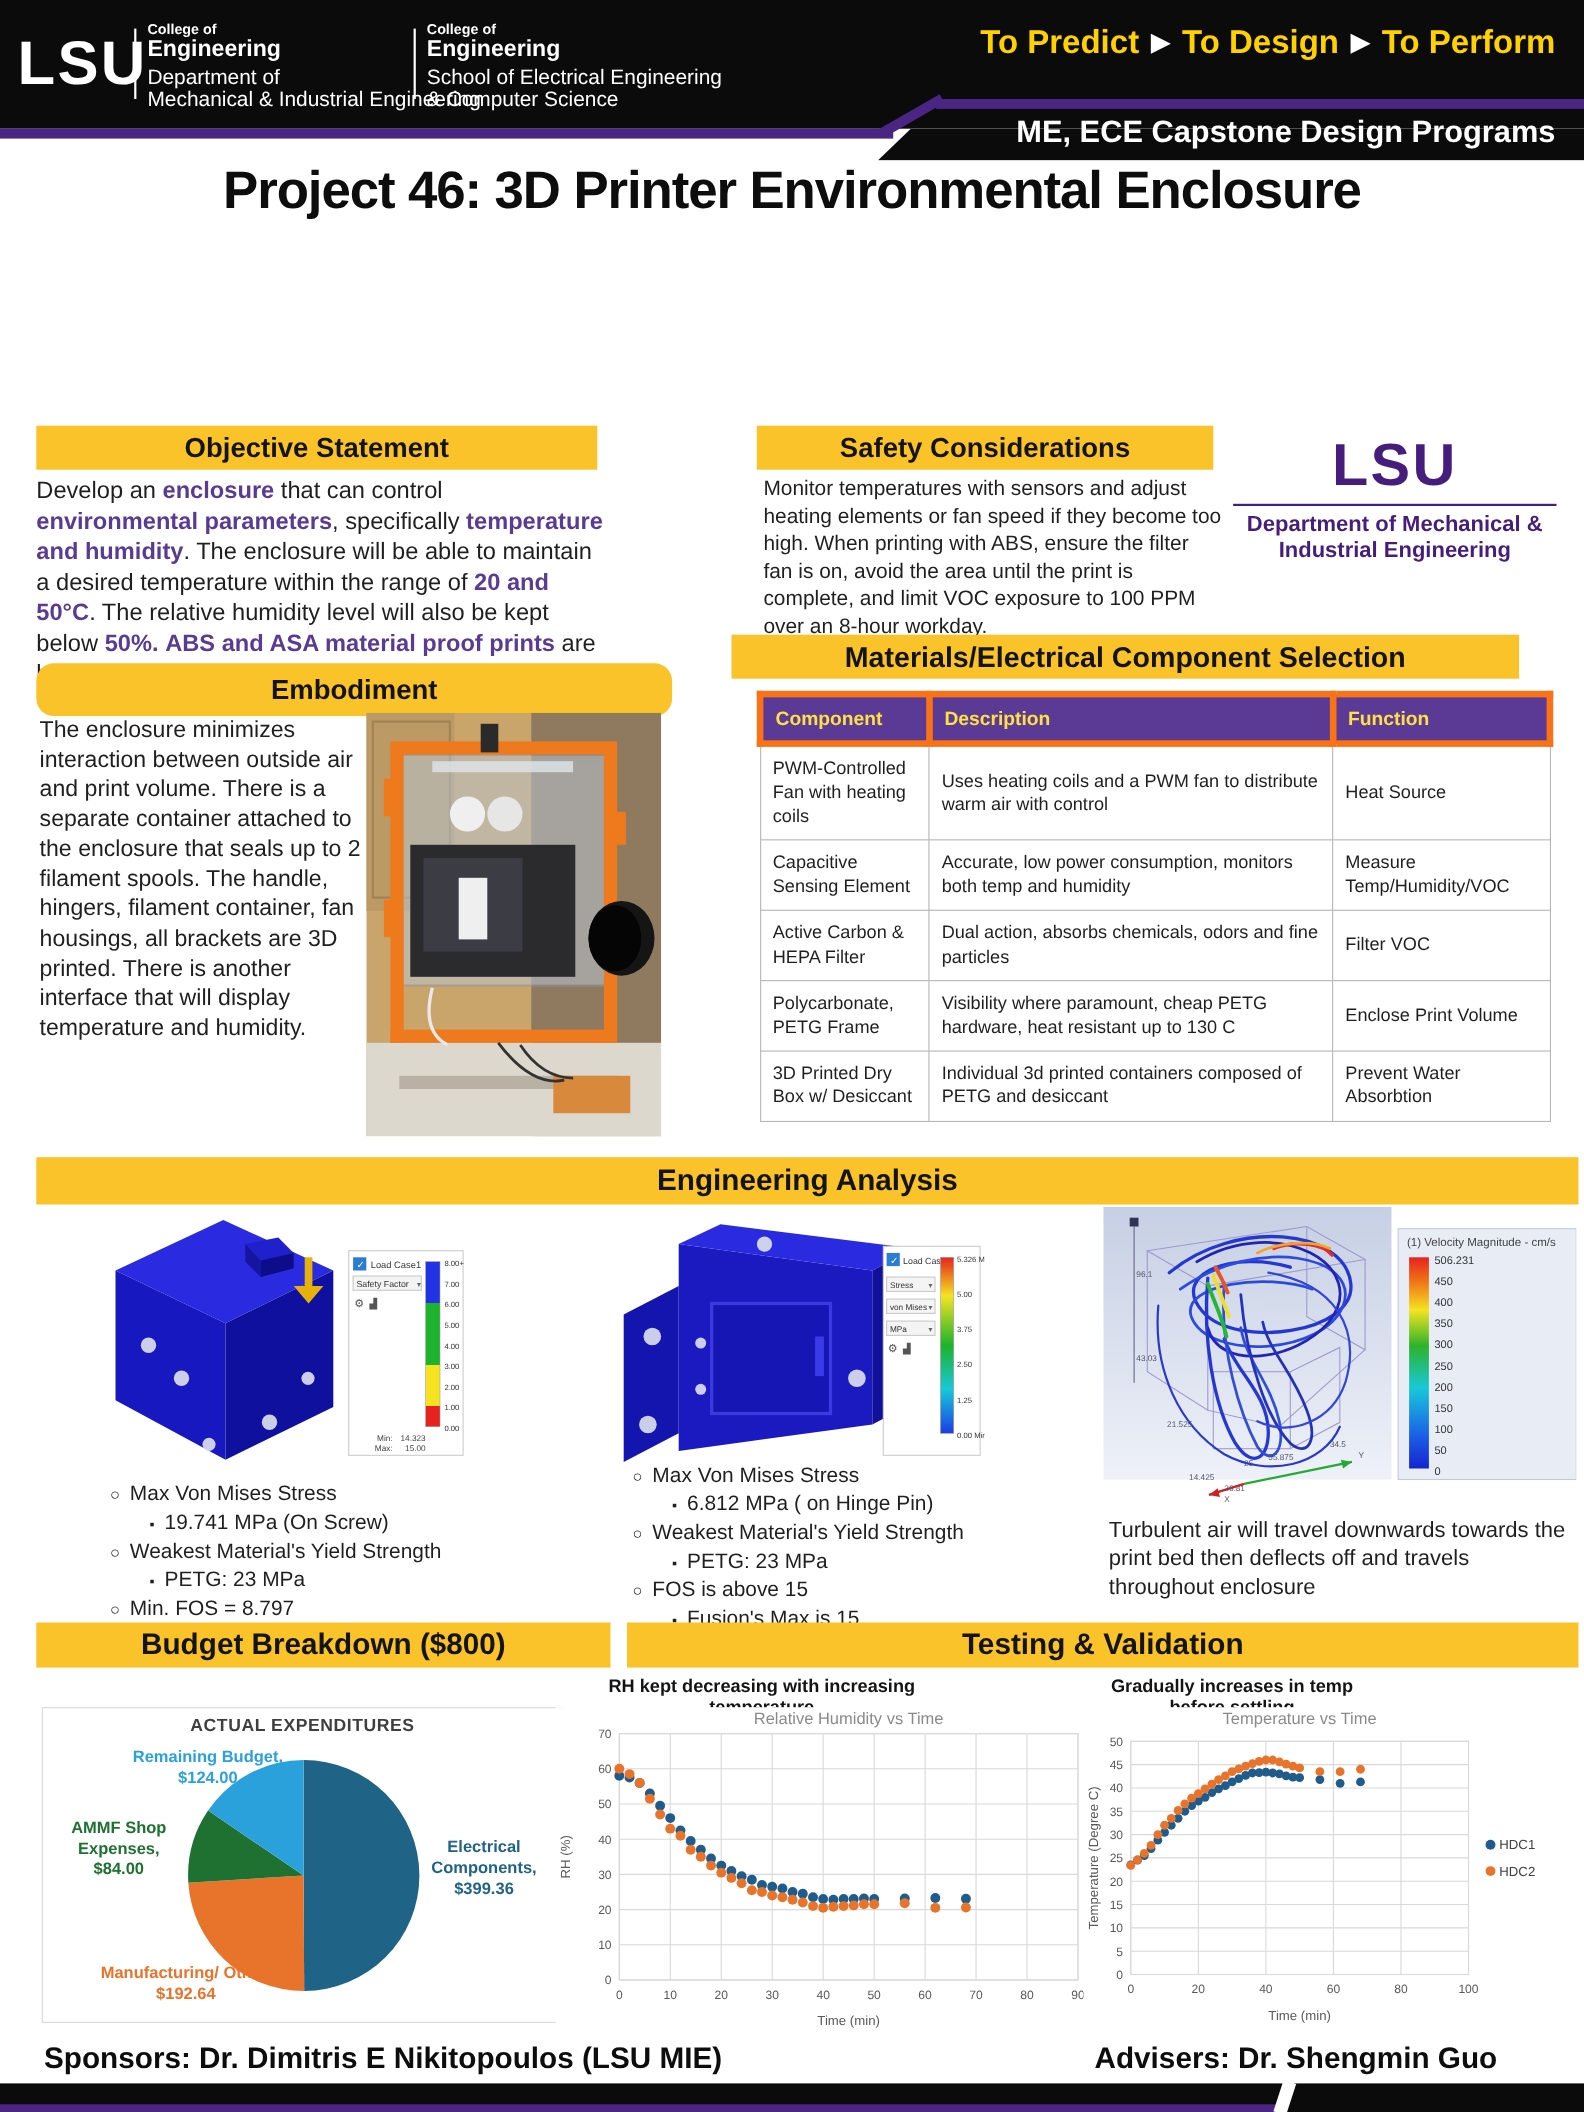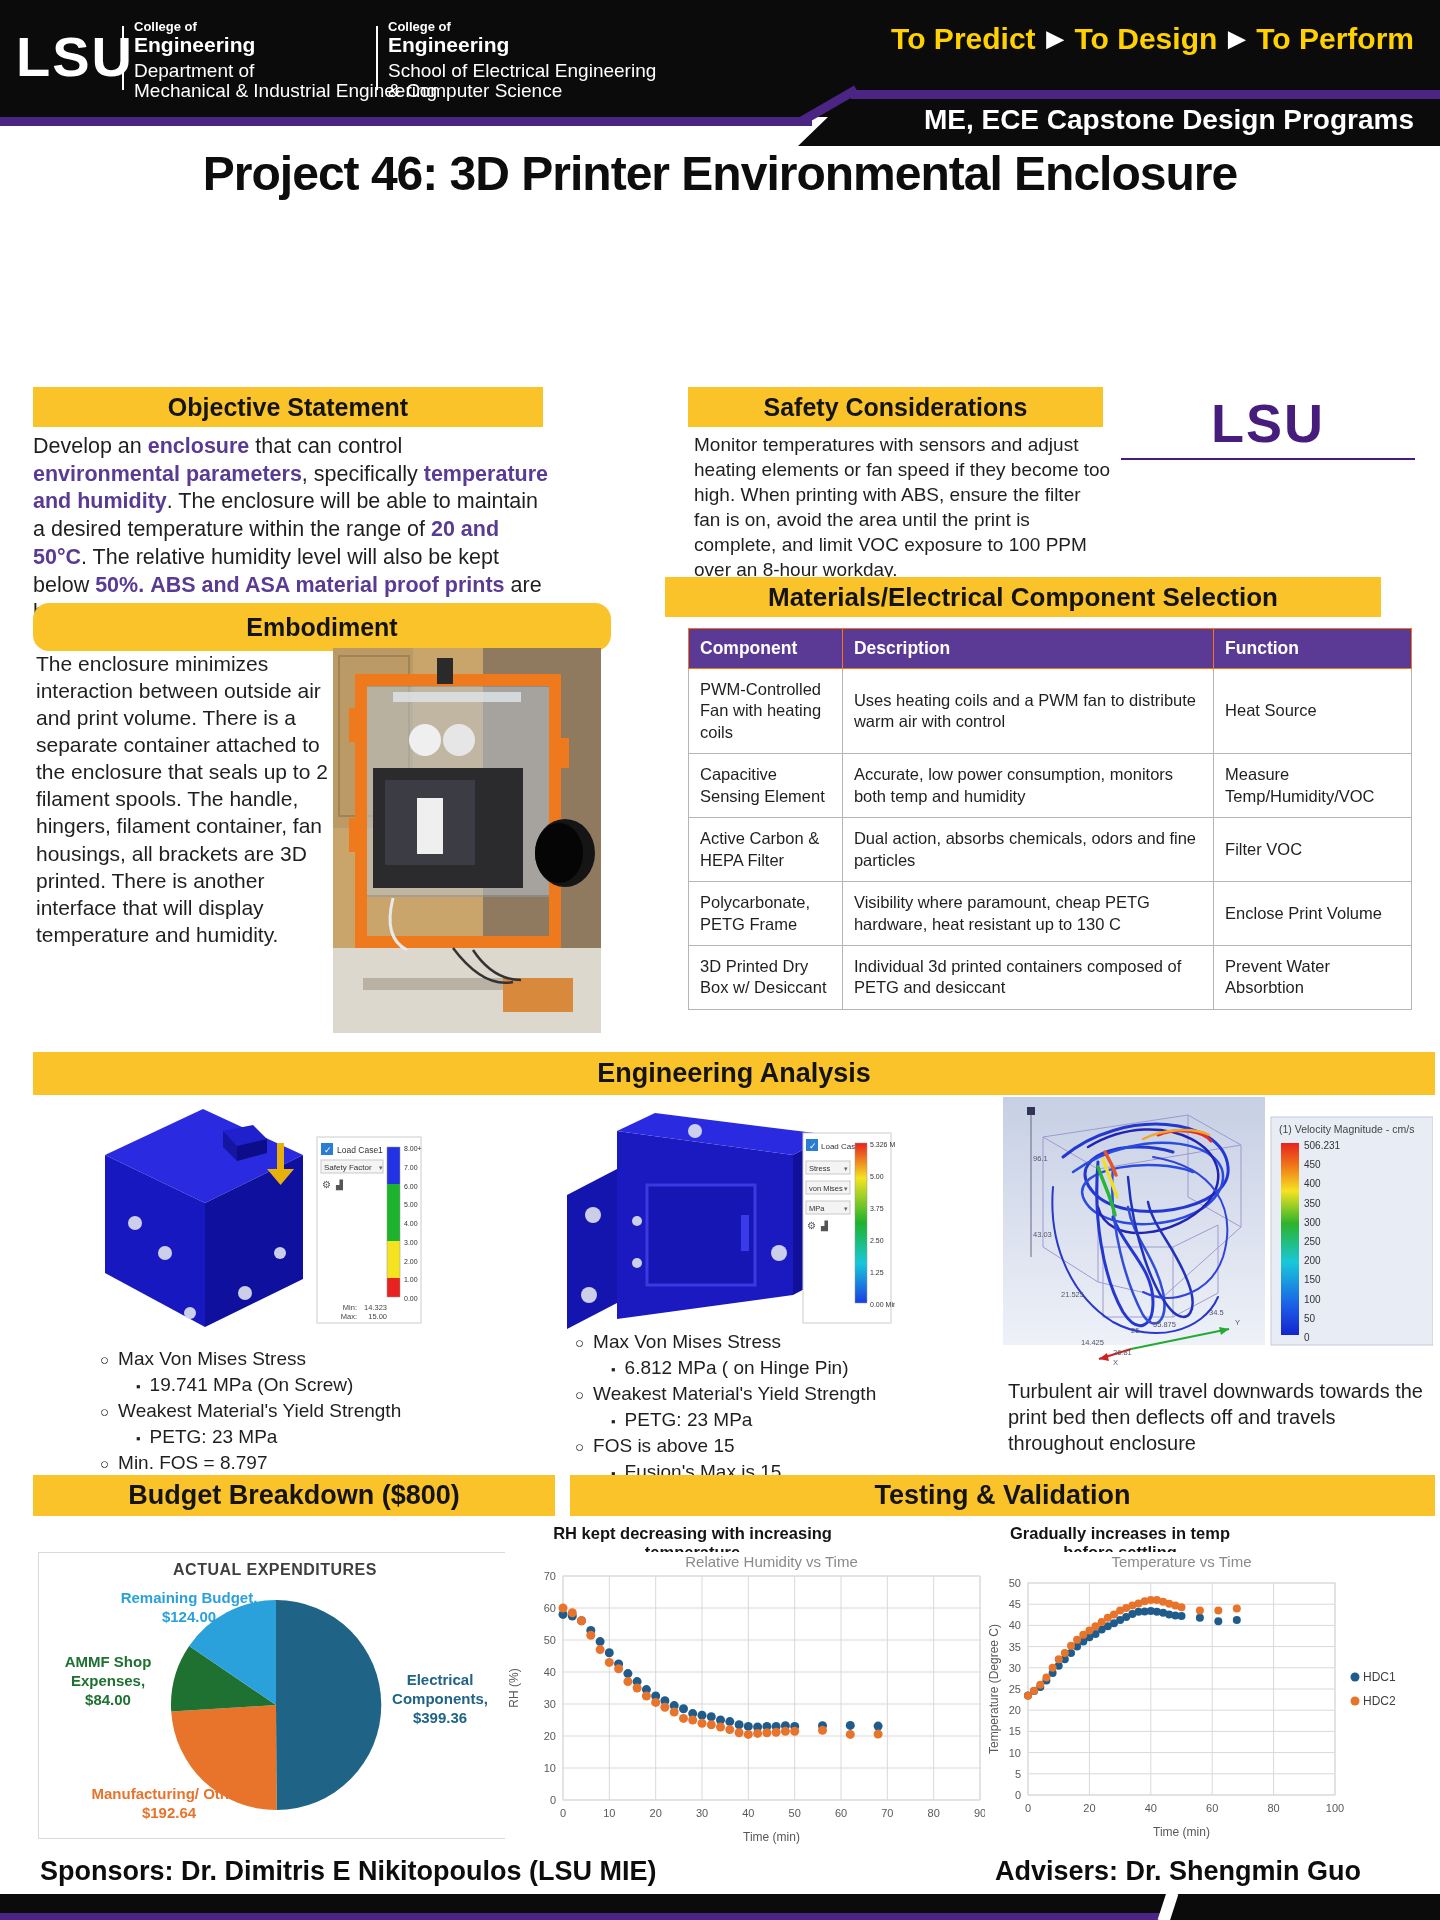--- a/index.html
+++ b/index.html
@@ -36,22 +36,22 @@
   .objective-body{left:33px;top:433px;width:522px;font-size:21.5px;line-height:1.29;}
   .hl{color:#5a3b94;font-weight:700;}
   .safety-body{left:694px;top:432px;width:418px;font-size:19px;line-height:1.32;}
   .dept-logo{left:1115px;top:396px;width:306px;text-align:center;color:#461D7C;}
   .dept-lsu{font-size:54px;font-weight:900;letter-spacing:2px;line-height:1;}
   .dept-rule{height:2px;background:#461D7C;margin:8px 6px 6px 6px;}
   .dept-name{font-size:20px;font-weight:800;line-height:1.15;}
   .embodiment-body{left:36px;top:650px;width:298px;font-size:21px;line-height:1.29;}
   
   .mat-table{border-collapse:collapse;width:724px;font-size:16.5px;background:#fff;}
-  .mat-table th{background:#5b3a96;color:#ffffff;font-weight:700;text-align:left;
-                padding:9px 11px;font-size:17.5px;border:1px solid #f97316;}
+  .mat-table th{background:#5b3a96;color:#fde047;font-weight:700;text-align:left;
+                padding:9px 11px;font-size:17.5px;border:6px solid #f97316;}
   .mat-table td{border:1px solid #b5b5b5;padding:10px 11px;line-height:1.3;vertical-align:middle;}
   
   .bullets{font-size:19px;line-height:1.22;}
   .bullets ul{list-style:none;margin:0;padding:0;}
   .bullets li{padding:1.5px 0;}
   .bullets li.b2{padding-left:36px;}
   .bullets .marker{margin-right:9px;}
   .bullets li.b1 .marker{font-size:15px;}
   .bullets li.b2 .marker{font-size:13px;}
   .cfd-caption{left:1008px;top:1378px;width:424px;font-size:20px;line-height:1.3;}
@@ -138,20 +138,21 @@
     <path d="M120 300 q30 40 60 34 M140 302 q20 30 48 30" stroke="#333" stroke-width="2.5" fill="none"></path>
     <path d="M60 250 q-10 40 14 52" stroke="#e9e9e9" stroke-width="3" fill="none"></path>
   </svg>
 
   <div class="abs ybar" style="left:688px;top:387px;width:415px;height:40px;">Safety Considerations</div>
   <div class="abs safety-body">Monitor temperatures with sensors and adjust heating elements or fan speed if they become too high. When printing with ABS, ensure the filter fan is on, avoid the area until the print is complete, and limit VOC exposure to 100 PPM over an 8-hour workday.</div>
 
   <div class="abs dept-logo">
     <div class="dept-lsu">LSU</div>
     <div class="dept-rule"></div>
+    <div class="dept-name">Department of Mechanical &amp; Industrial Engineering</div>
   </div>
 
   <div class="abs ybar" style="left:665px;top:577px;width:716px;height:40px;font-size:26px;">Materials/Electrical Component Selection</div>
   <table class="abs mat-table" style="left:688px;top:628px;">
     <colgroup>
         <col style="width:154px">
         <col style="width:372px">
         <col style="width:198px">
       </colgroup>
     <thead>

